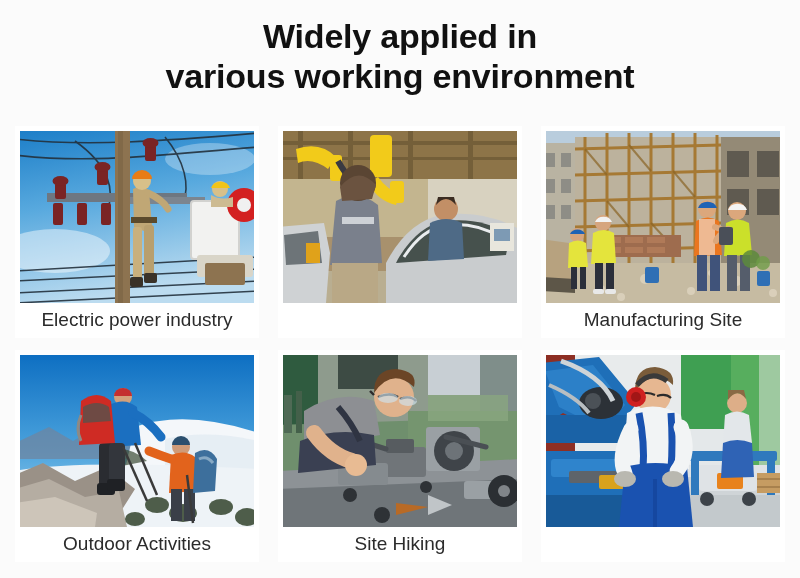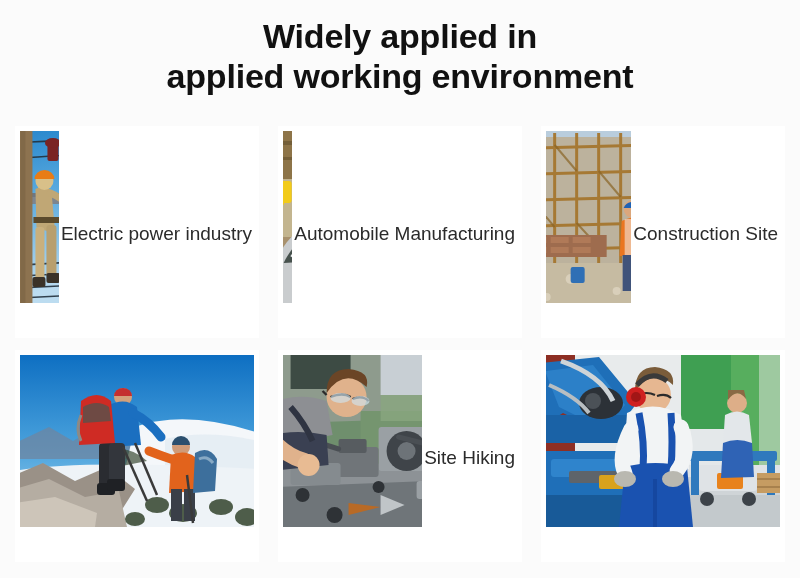--- a/index.html
+++ b/index.html
@@ -48,20 +48,21 @@
     grid-template-rows: repeat(2, 212px);
     column-gap: 19px;
     row-gap: 12px;
   }
 
   .card {
     background: #ffffff;
     box-sizing: border-box;
     padding: 5px 5px 0 5px;
     display: flex;
+    flex-direction: column;
     overflow: hidden;
   }
 
   .thumb {
     width: 100%;
     height: 172px;
     position: relative;
     overflow: hidden;
     background: #cccccc;
   }
@@ -81,21 +82,21 @@
     white-space: nowrap;
   }
 </style>
 </head>
 <body>
 
 <div class="page">
 
   <div class="title-block">
     <div class="title-line">Widely applied in</div>
-    <div class="title-line">applied working environment</div>
+    <div class="title-line">various working environment</div>
   </div>
 
   <div class="grid">
 
     <div class="card">
       <div class="thumb">
         <svg viewBox="0 0 244 172" preserveAspectRatio="xMidYMid slice" aria-hidden="true">
           <defs>
             <linearGradient id="g-sky1" x1="0" y1="0" x2="0.25" y2="1">
               <stop offset="0" stop-color="#1c7ec8"></stop>
@@ -219,21 +220,20 @@
             <circle cx="168" cy="78" r="12" fill="#c28f66"></circle>
             <path d="M158 74 q10 -12 20 0 l-2 -8 -16 0z" fill="#3b2d22"></path>
             <path d="M152 92 q16 -8 32 0 l2 36 -36 2z" fill="#4e6a86"></path>
           </g>
 
           <rect x="28" y="112" width="14" height="20" fill="#e0a21a"></rect>
           <rect x="212" y="92" width="24" height="28" fill="#e8e6dd"></rect>
           <rect x="216" y="98" width="16" height="12" fill="#7d9ab4"></rect>
         </svg>
       </div>
-      <div class="caption">Automobile Manufacturing</div>
     </div>
 
     <div class="card">
       <div class="thumb">
         <svg viewBox="0 0 244 172" preserveAspectRatio="xMidYMid slice" aria-hidden="true">
           <rect width="244" height="172" fill="#cfc6b2"></rect>
 
           <rect x="0" y="0" width="244" height="26" fill="#b9cddd"></rect>
 
           <rect x="0" y="12" width="34" height="120" fill="#b9b3a2"></rect>
@@ -342,21 +342,21 @@
 
           <rect x="178" y="96" width="14" height="18" rx="2" fill="#4a4f58"></rect>
 
           <rect x="104" y="136" width="14" height="16" rx="2" fill="#2f6fb5"></rect>
           <rect x="216" y="140" width="13" height="15" rx="2" fill="#2f6fb5"></rect>
 
           <circle cx="210" cy="128" r="9" fill="#5d8a3c" opacity="0.85"></circle>
           <circle cx="222" cy="132" r="7" fill="#6f9c48" opacity="0.8"></circle>
         </svg>
       </div>
-      <div class="caption">Construction Site</div>
+      <div class="caption">Manufacturing Site</div>
     </div>
 
     <div class="card">
       <div class="thumb">
         <svg viewBox="0 0 244 172" preserveAspectRatio="xMidYMid slice" aria-hidden="true">
           <defs>
             <linearGradient id="g-sky4" x1="0" y1="0" x2="0" y2="1">
               <stop offset="0" stop-color="#0e6fc2"></stop>
               <stop offset="0.55" stop-color="#4ba3dd"></stop>
               <stop offset="1" stop-color="#a8d4ee"></stop>
@@ -412,20 +412,21 @@
             <path d="M184 104 q8 -4 14 4" stroke="#87a9c4" stroke-width="3" fill="none"></path>
           </g>
 
           <g stroke="#3a3a3a" stroke-width="2.5" fill="none">
             <path d="M108 92 L132 146"></path>
             <path d="M120 88 L142 140"></path>
             <path d="M172 120 L178 168"></path>
           </g>
         </svg>
       </div>
+      <div class="caption">Outdoor Activities</div>
     </div>
 
     <div class="card">
       <div class="thumb">
         <svg viewBox="0 0 244 172" preserveAspectRatio="xMidYMid slice" aria-hidden="true">
           <rect width="244" height="172" fill="#b9c3b2"></rect>
 
           <rect x="0" y="0" width="244" height="70" fill="#8e9b8d"></rect>
           <rect x="0" y="0" width="40" height="70" fill="#2f5b3f"></rect>
           <rect x="60" y="0" width="60" height="34" fill="#3d4b44"></rect>

